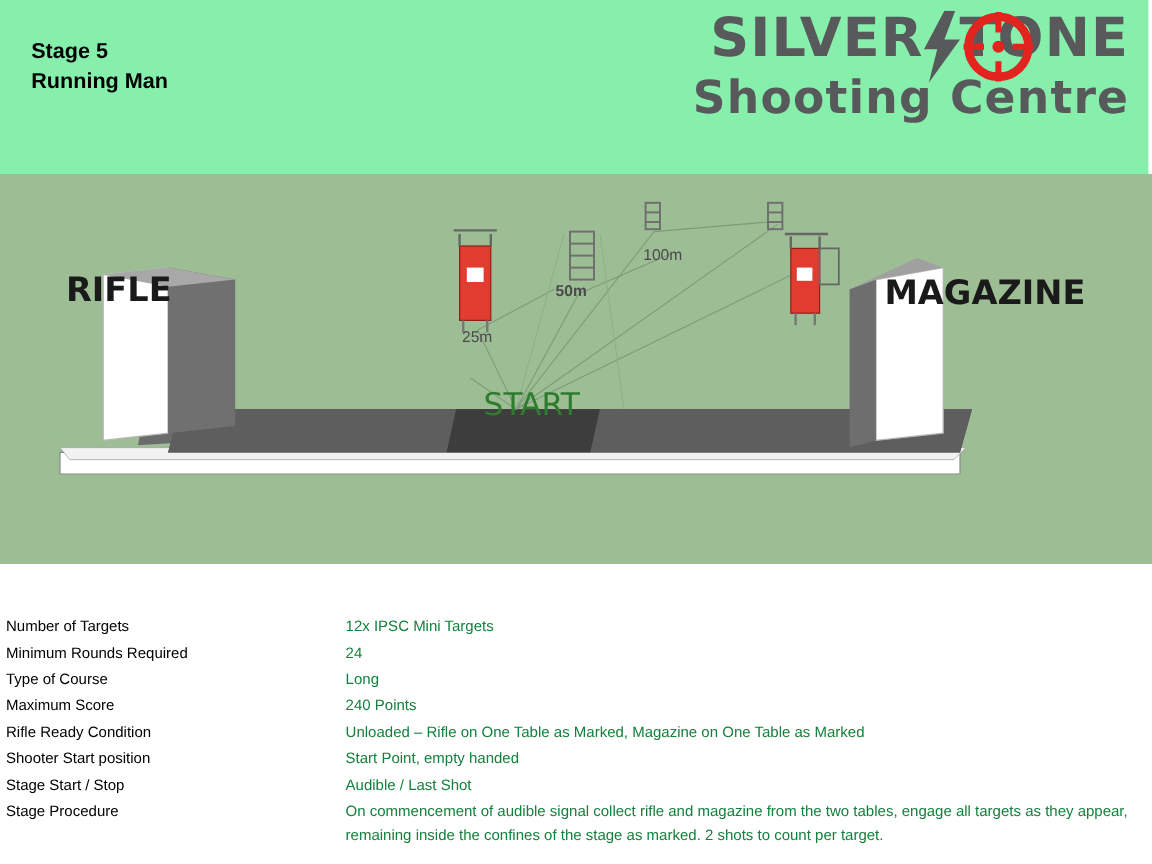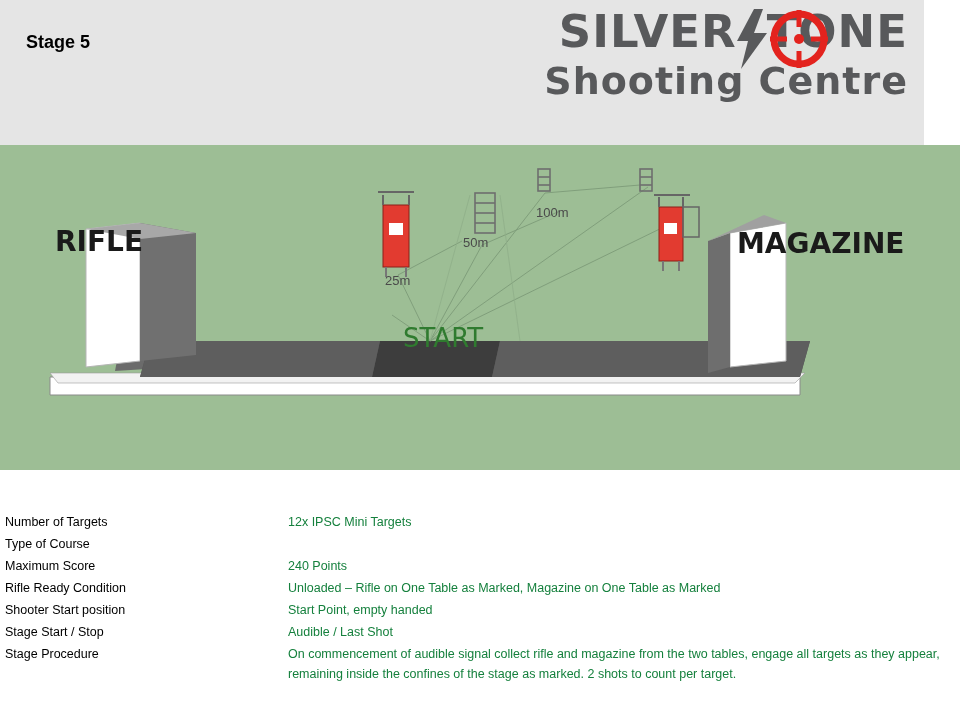--- a/index.html
+++ b/index.html
@@ -13,21 +13,22 @@
     font-family: "Liberation Sans", sans-serif;
     overflow: hidden;
     position: relative;
   }
 
   
   .header {
     position: relative;
     height: 145px;
     width: 924px;
-    background: #e5e5e5;
+    background: #86efac;
+    padding-left: 33px;
   }
   .stage-title {
     position: absolute;
     left: 26px;
     top: 30px;
     font-size: 18px;
     font-weight: bold;
     color: #000000;
     line-height: 25px;
     letter-spacing: 0px;
@@ -116,21 +117,21 @@
     font-weight: normal;
     color: #2f7b2f;
   }
   .dist-label {
     position: absolute;
     font-family: "Liberation Sans", sans-serif;
     font-size: 13px;
     color: #4a4a4a;
   }
   .d100 { left: 536px; top: 60px; }
-  .d50  { left: 463px; top: 90px; }
+  .d50  { left: 463px; top: 90px; font-weight: bold; }
   .d25  { left: 385px; top: 128px; }
 
   
   .details {
     position: absolute;
     left: 0;
     top: 470px;
     width: 960px;
     padding-top: 42px;
   }
@@ -160,20 +161,21 @@
     max-width: 660px;
   }
 </style>
 </head>
 <body>
 
 <div class="header">
 
   <div class="stage-title">
     <span>Stage 5</span>
+    <span class="line2">Running Man</span>
   </div>
 
   <div class="logo">
     <div class="logo-line1">
       <span>SILVER</span><span class="bolt"><svg width="34" height="60" viewBox="0 0 34 60">
             <polygon points="19,0 2,32 13,32 6,60 32,24 19,24 28,0" fill="#58595b"></polygon>
           </svg></span><span>TONE</span>
     </div>
     <div class="logo-line2">Shooting Centre</div>
     <div class="target-ring">
@@ -273,21 +275,26 @@
   <div class="dist-label d50">50m</div>
   <div class="dist-label d25">25m</div>
 </div>
 
 <div class="details">
   <div class="detail-row">
     <div class="detail-label">Number of Targets</div>
     <div class="detail-value">12x IPSC Mini Targets</div>
   </div>
   <div class="detail-row">
+    <div class="detail-label">Minimum Rounds Required</div>
+    <div class="detail-value">24</div>
+  </div>
+  <div class="detail-row">
     <div class="detail-label">Type of Course</div>
+    <div class="detail-value">Long</div>
   </div>
   <div class="detail-row">
     <div class="detail-label">Maximum Score</div>
     <div class="detail-value">240 Points</div>
   </div>
   <div class="detail-row">
     <div class="detail-label">Rifle Ready Condition</div>
     <div class="detail-value">Unloaded – Rifle on One Table as Marked, Magazine on One Table as Marked</div>
   </div>
   <div class="detail-row">

